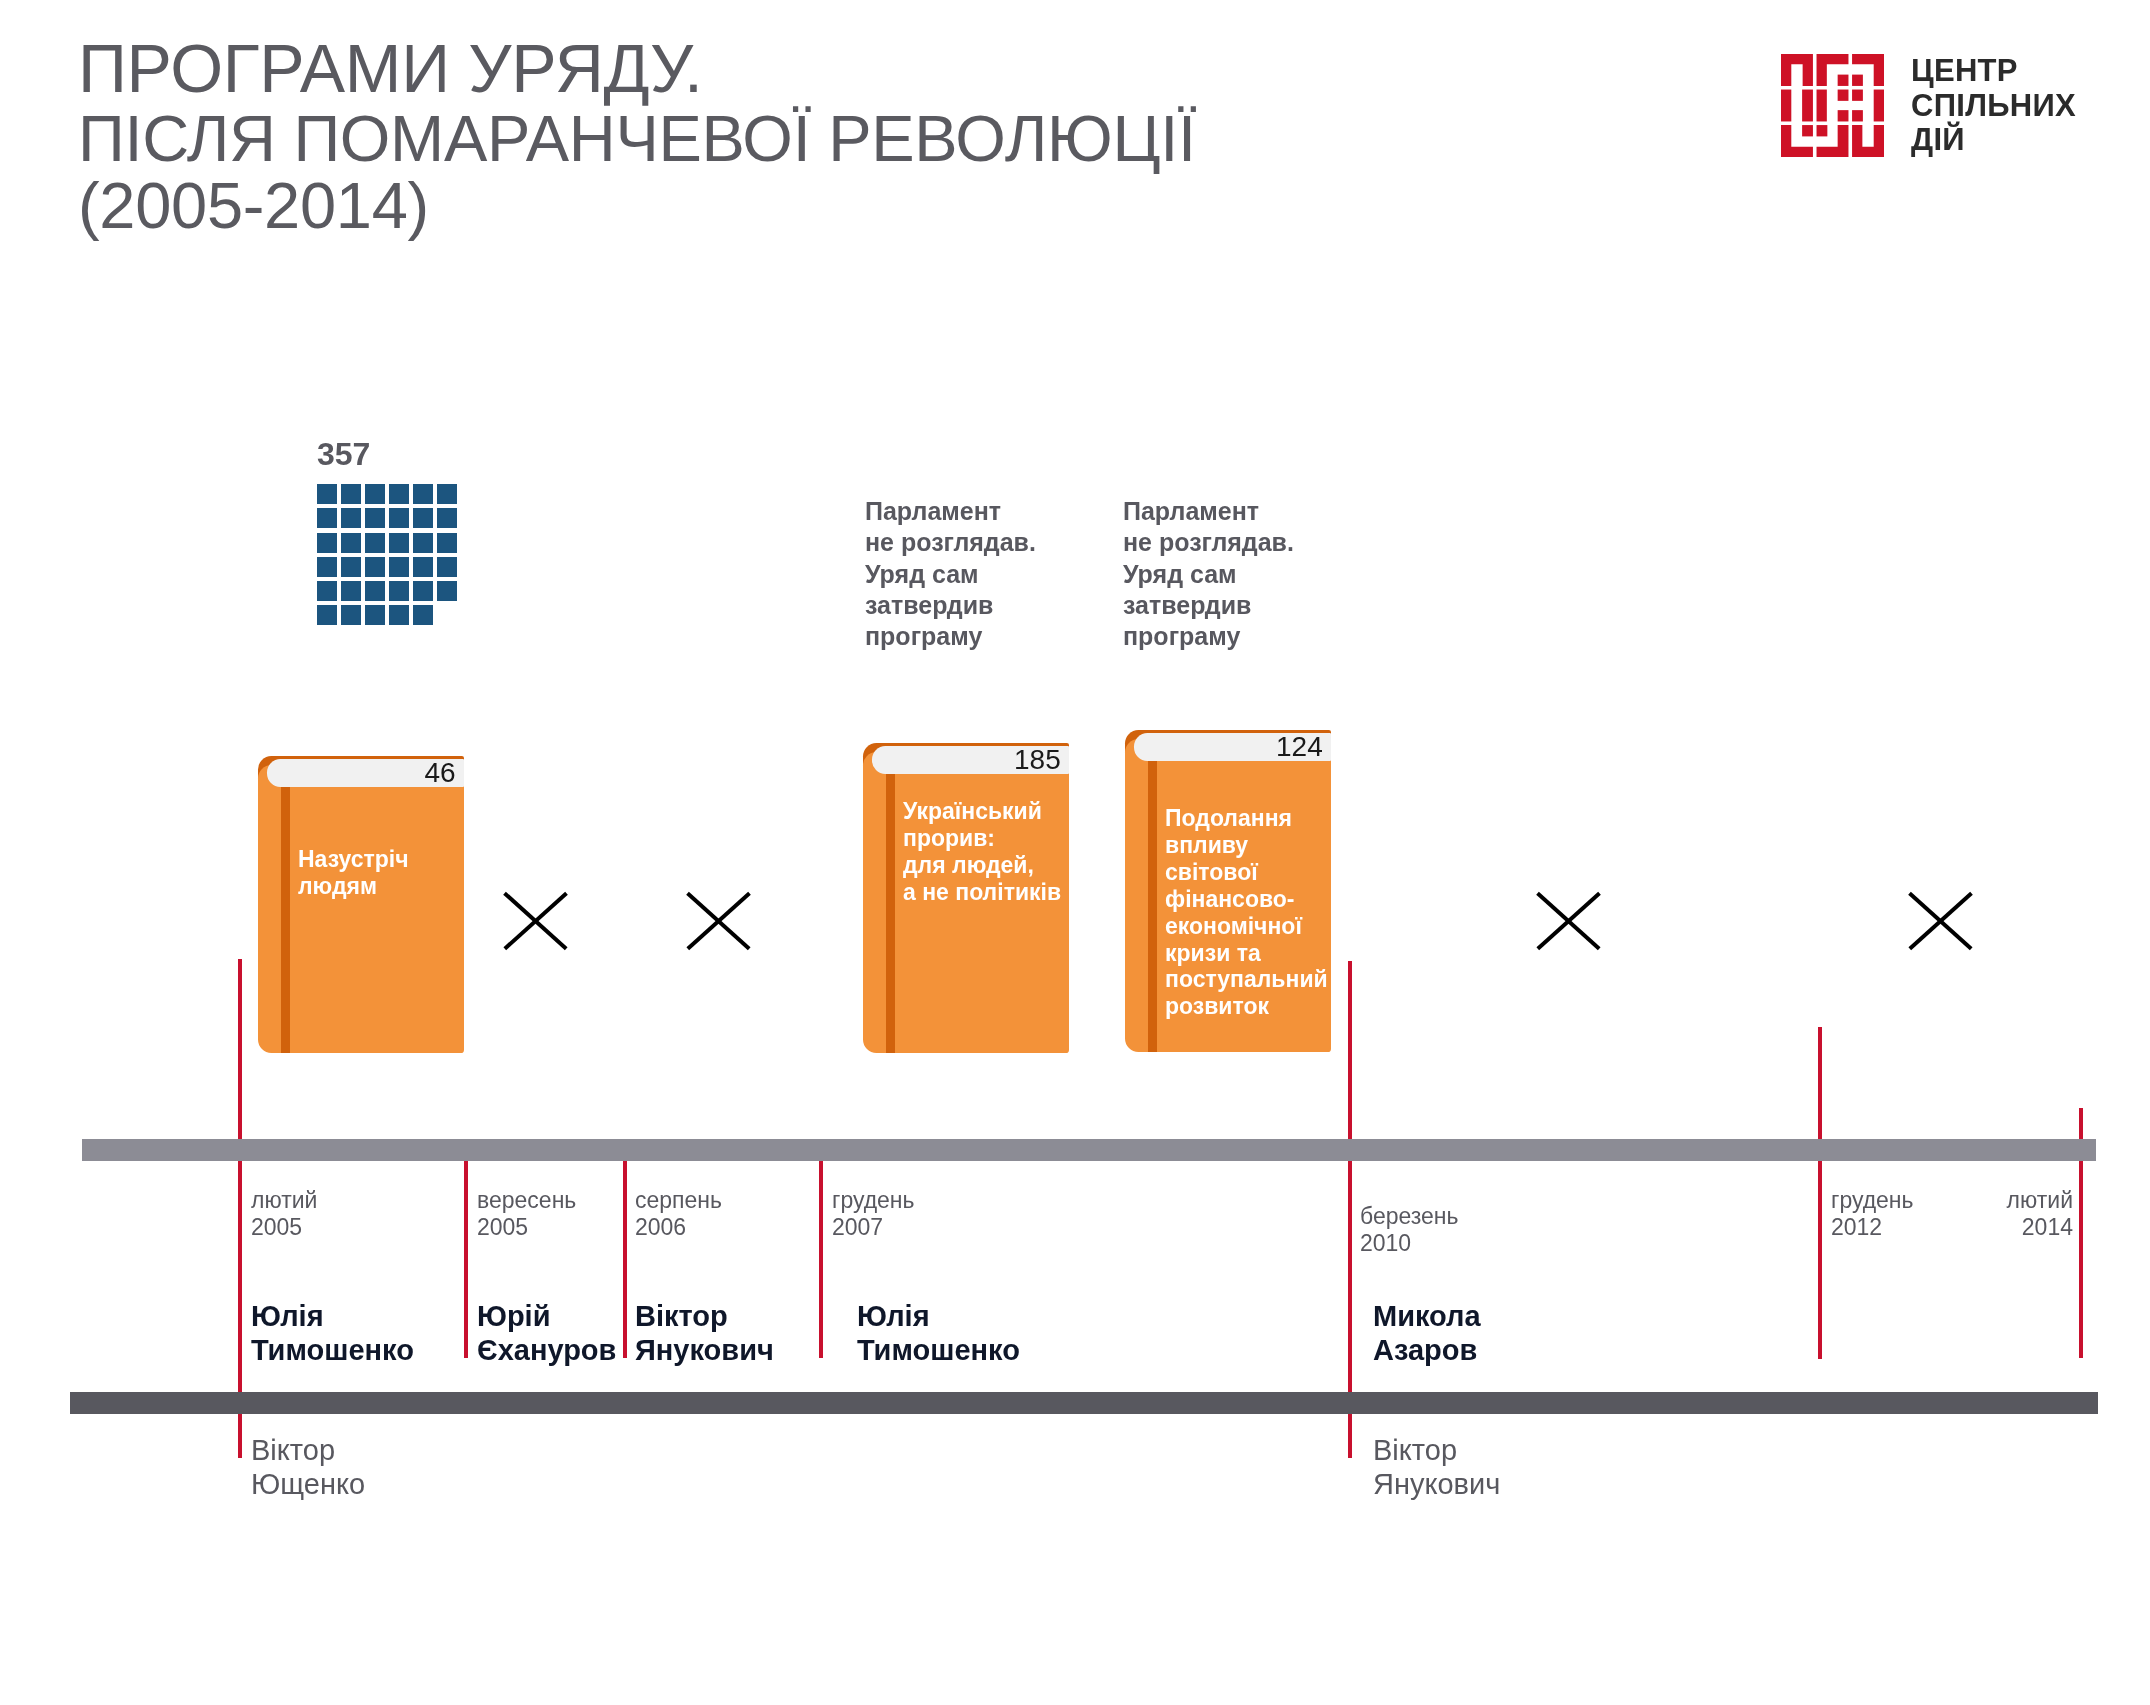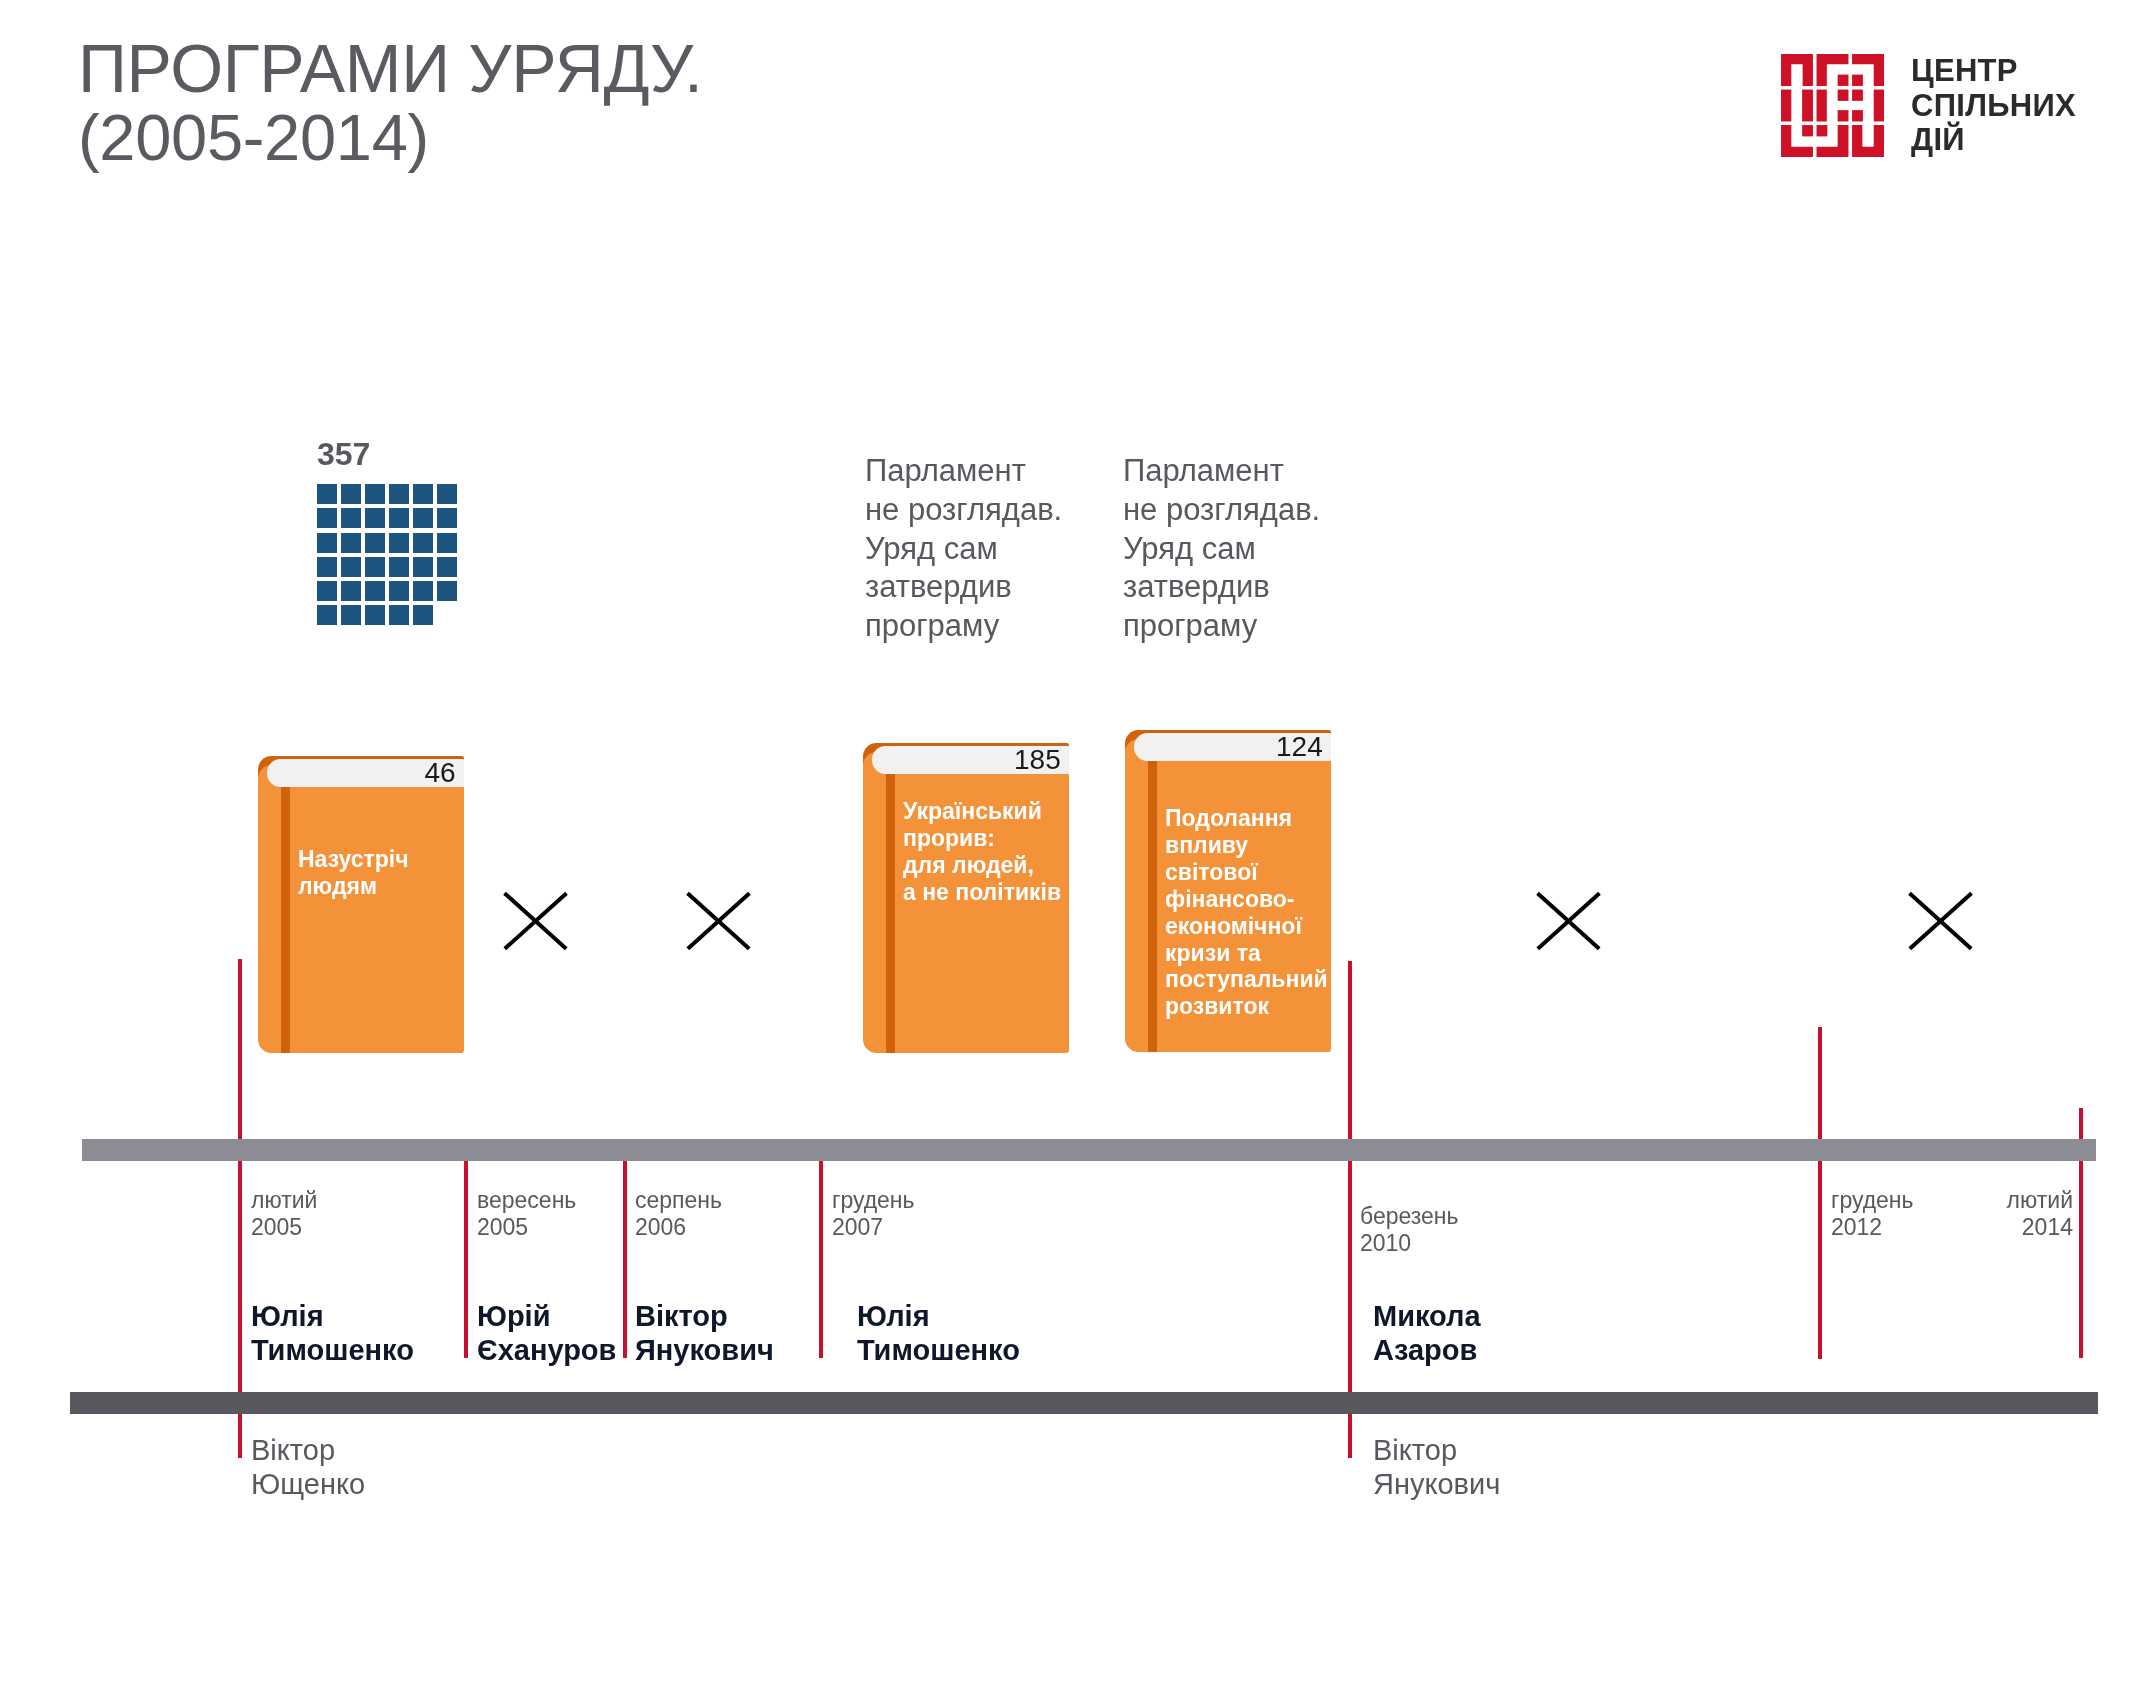--- a/index.html
+++ b/index.html
@@ -18,21 +18,21 @@
   .logo-mark{width:103px;height:103px;flex:0 0 auto;}
   .logo-text{margin-left:27px;color:#2B2B2B;font-weight:bold;font-size:31px;line-height:1.12;letter-spacing:0.3px;}
 
   
   .picto{position:absolute;left:317px;top:436px;}
   .picto-num{font-size:32px;color:#58585F;font-weight:bold;margin-bottom:11.4px;}
   .picto-grid{display:grid;grid-template-columns:repeat(6,20px);grid-auto-rows:20px;gap:4.1px;width:141px;}
   .picto-cell{background:#1C557F;}
 
   
-  .note{position:absolute;color:#58585F;font-size:31px;font-weight:normal;line-height:1.25;white-space:pre-line;}
+  .note{position:absolute;color:#58585F;font-size:25px;font-weight:bold;line-height:1.25;white-space:pre-line;margin-top:44px;}
   .note-a{left:865px;top:452px;}
   .note-b{left:1123px;top:452px;}
 
   
   .book{position:absolute;}
   .bk-body{position:absolute;left:0;top:0;right:0;bottom:0;background:#F39239;border-radius:13.4px 3.1px 3.1px 13.4px;}
   .bk-spine{position:absolute;left:23px;top:0;width:9.3px;bottom:0;background:#D1620C;}
   .bk-cap{position:absolute;left:0;right:0;top:0;height:32px;background:#D1620C;border-radius:13.4px 2.1px 0 0;}
   .bk-page{position:absolute;left:9.3px;right:0;top:3.1px;height:28px;background:#F1F1F1;border-radius:13.4px 1px 1px 13.4px;box-shadow:inset 0 0 0 0 #fff;}
   .bk-pagecount{position:absolute;right:8.3px;top:3.1px;font-size:28px;color:#1A1A1A;line-height:28px;}
@@ -54,20 +54,21 @@
   .pm{position:absolute;color:#0f172a;font-size:29px;font-weight:bold;line-height:1.16;white-space:pre-line;}
   .pres{position:absolute;color:#58585F;font-size:29px;font-weight:normal;line-height:1.16;white-space:pre-line;}
 </style>
 </head>
 <body>
 
 <div id="stage">
 
   <div class="title-block">
     <div class="t-line t1">ПРОГРАМИ УРЯДУ.</div>
+    <div class="t-line t2">ПІСЛЯ ПОМАРАНЧЕВОЇ РЕВОЛЮЦІЇ</div>
     <div class="t-line t3">(2005-2014)</div>
   </div>
 
   <div class="logo">
     <svg class="logo-mark" viewBox="0 0 200 200">
       <g fill="#CE1126">
 
         <path d="M0 0 h62 v62 h-20 v-42 h-22 v42 h-20 z"></path>
         <path d="M69 0 h62 v20 h-42 v42 h-20 z"></path>
         <rect x="110" y="40" width="21" height="22"></rect>

